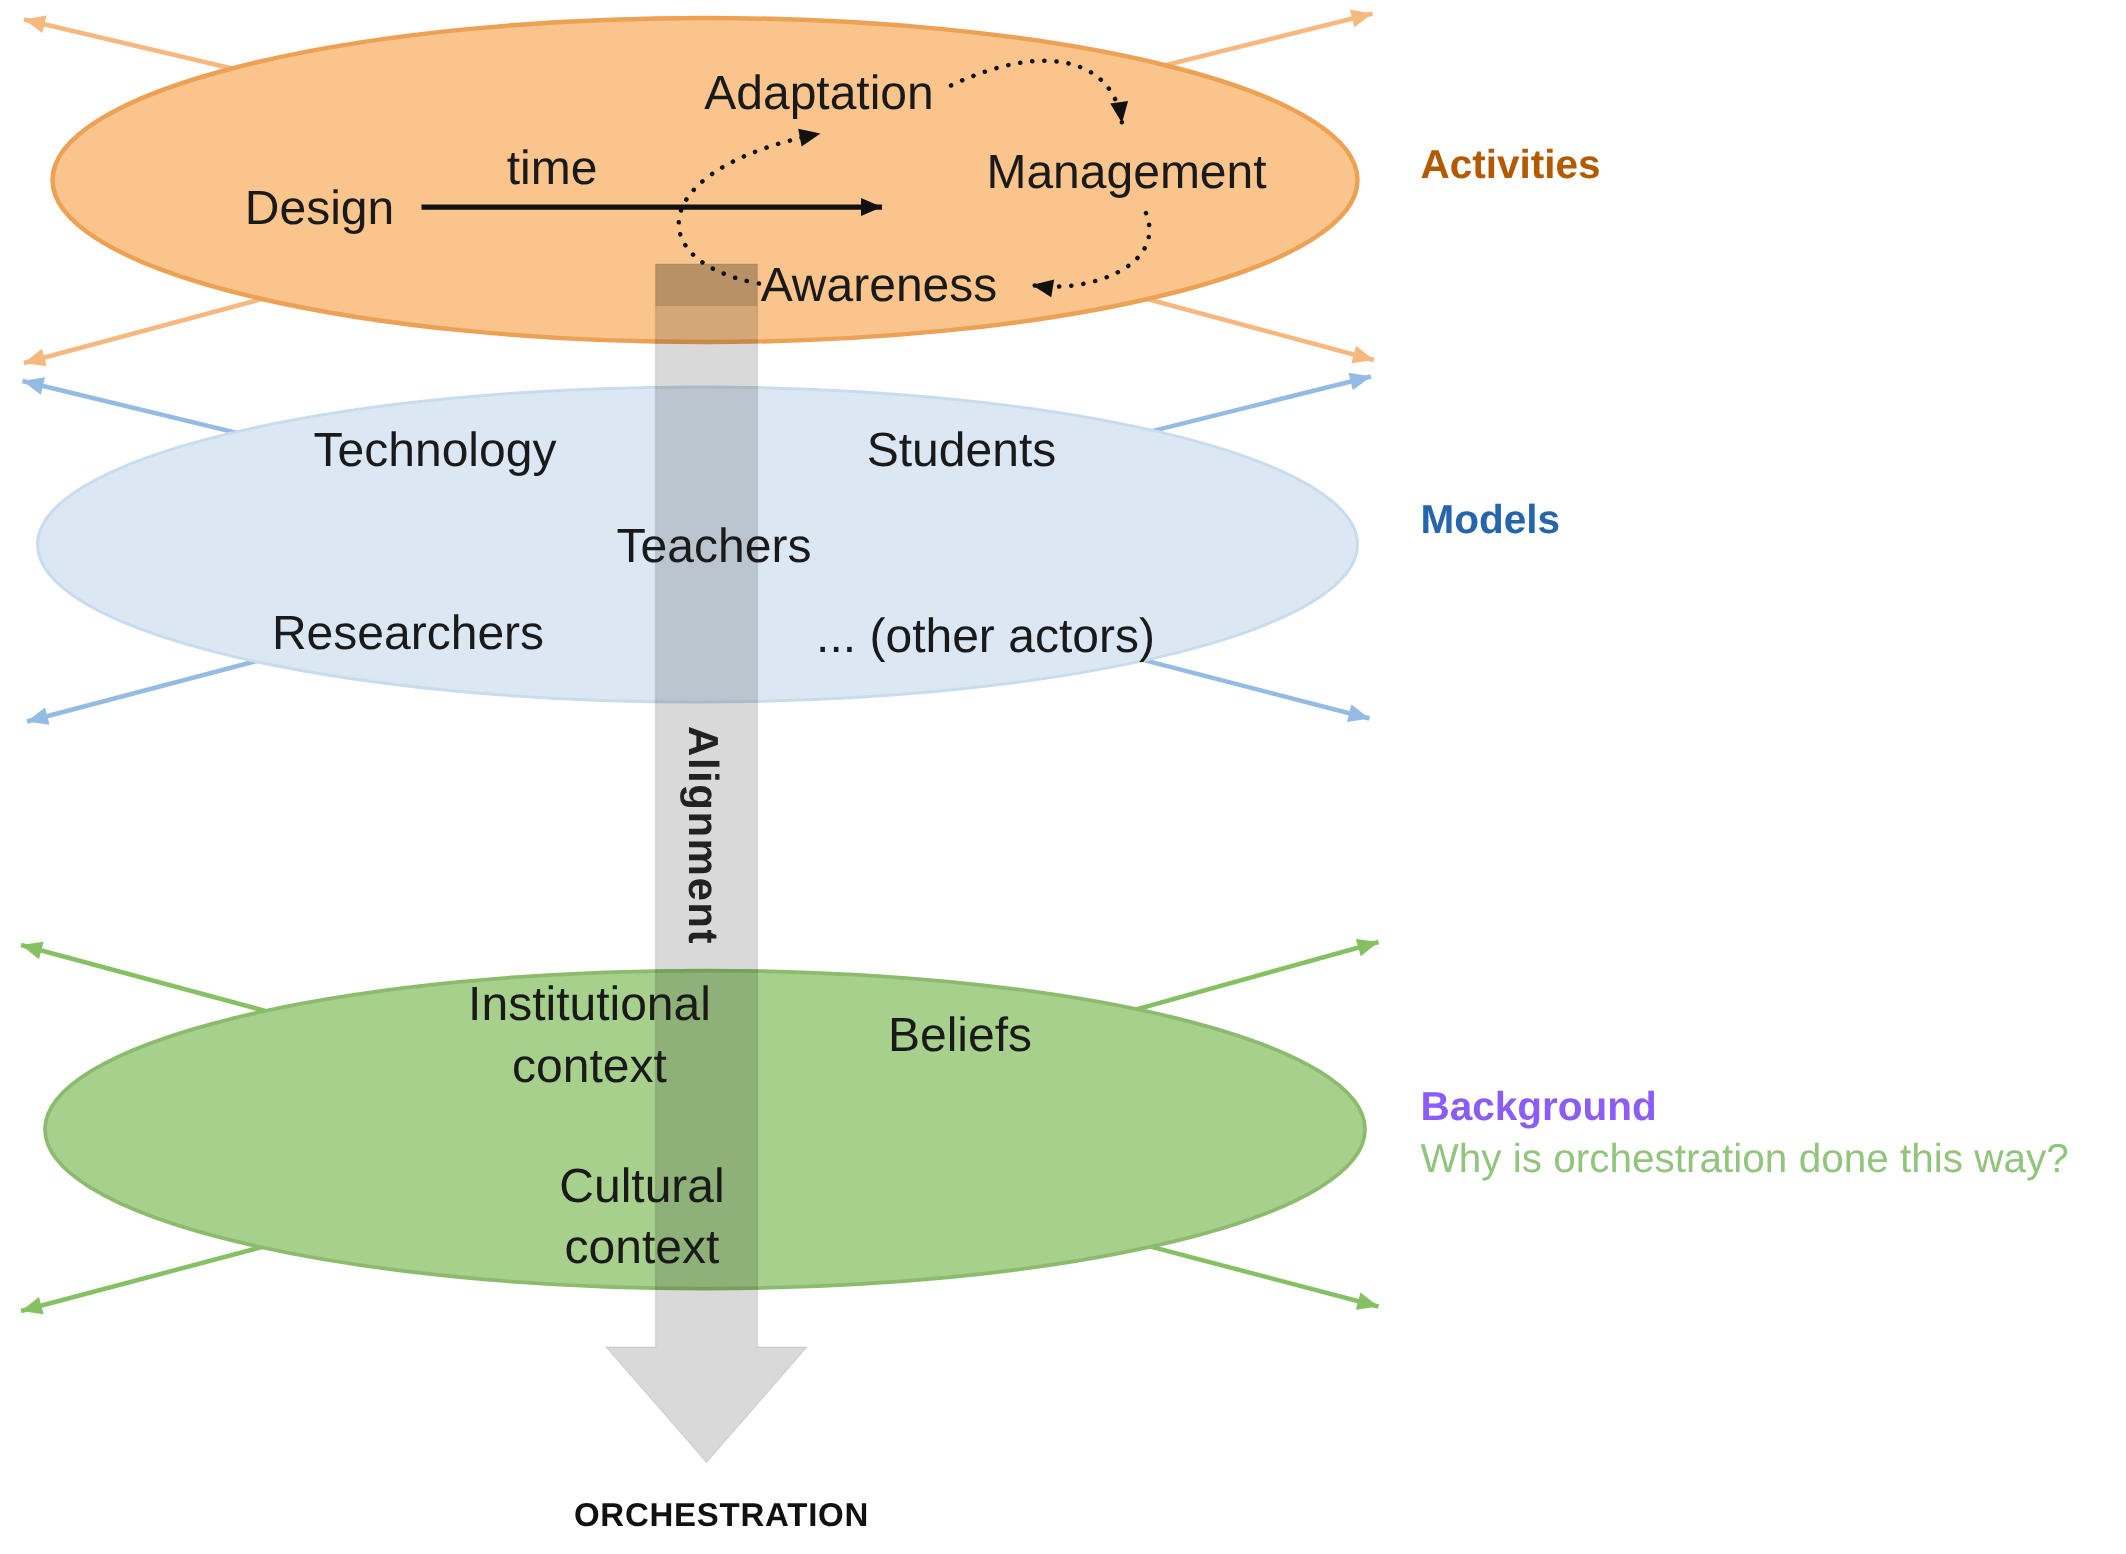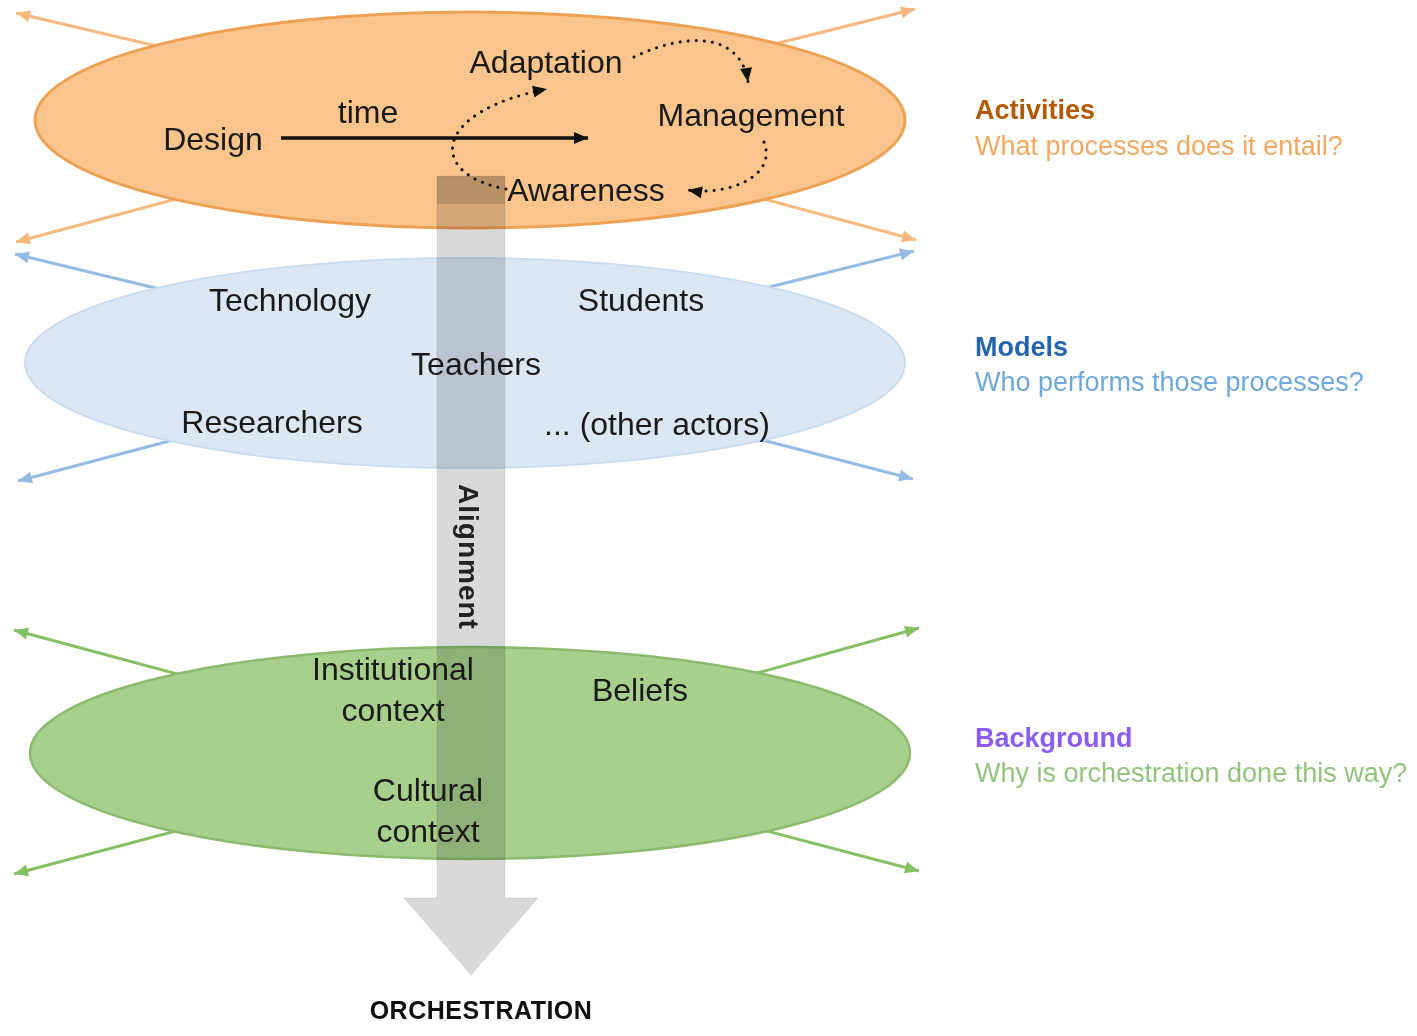--- a/index.html
+++ b/index.html
@@ -1,25 +1,25 @@
 <!DOCTYPE html>
 <html><head>
 <meta charset="utf-8">
 <style>
   html,body{margin:0;padding:0;background:#ffffff;}
   .canvas{position:relative;width:1417px;height:1036px;background:#ffffff;
           font-family:"Liberation Sans",sans-serif;color:#1a1a1a;overflow:hidden;}
   .canvas > svg{position:absolute;left:0;top:0;}
   .lbl{position:absolute;transform:translate(-50%,-50%);font-size:32px;line-height:1.28;
        text-align:center;white-space:pre-line;color:#1a1a1a;}
-  .side{position:absolute;transform:translateY(-50%);font-size:27px;white-space:nowrap;margin-left:28px;}
+  .side{position:absolute;transform:translateY(-50%);font-size:27px;white-space:nowrap;}
   .side.title{font-weight:bold;}
   .alignment{position:absolute;transform:translate(-50%,-50%) rotate(90deg);
              font-size:28px;font-weight:bold;letter-spacing:1px;color:#222;}
-  .orch{position:absolute;transform:translate(-50%,-50%);font-size:25px;font-weight:bold;
+  .orch{position:absolute;transform:translate(-50%,-50%);font-size:22px;font-weight:bold;
         letter-spacing:0.5px;color:#111;}
 </style>
 </head>
 <body>
 
 <div class="canvas">
 
   <svg width="1417" height="1036" viewBox="0 0 1417 1036">
     <defs>
       <marker id="mO" markerUnits="userSpaceOnUse" markerWidth="18" markerHeight="14" refX="15" refY="7" orient="auto">
@@ -86,19 +86,17 @@
   <div class="lbl" style="left:393px;top:690px">Institutional
 context</div>
   <div class="lbl" style="left:640px;top:690px">Beliefs</div>
   <div class="lbl" style="left:428px;top:811px">Cultural
 context</div>
 
   <div class="alignment" style="left:468px;top:557px">Alignment</div>
   <div class="orch" style="left:481px;top:1010px">ORCHESTRATION</div>
 
   <div class="side title" style="left:947px;top:110px;color:#b35900">Activities</div>
-  <div class="side" style="left:947px;top:146px;color:#f4a963">What processes does it entail?</div>
   <div class="side title" style="left:947px;top:347px;color:#2565ae">Models</div>
-  <div class="side" style="left:947px;top:382px;color:#6fa8dc">Who performs those processes?</div>
   <div class="side title" style="left:947px;top:738px;color:#8b5cf6">Background</div>
   <div class="side" style="left:947px;top:773px;color:#93c47d">Why is orchestration done this way?</div>
 
 </div>
 
 </body></html>

